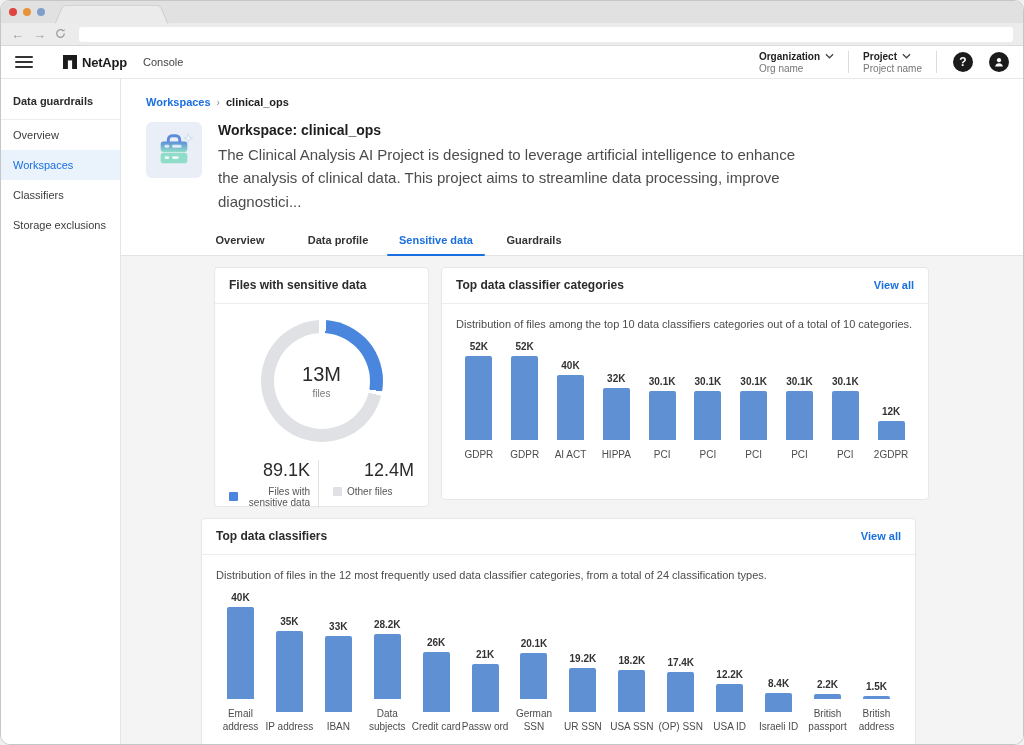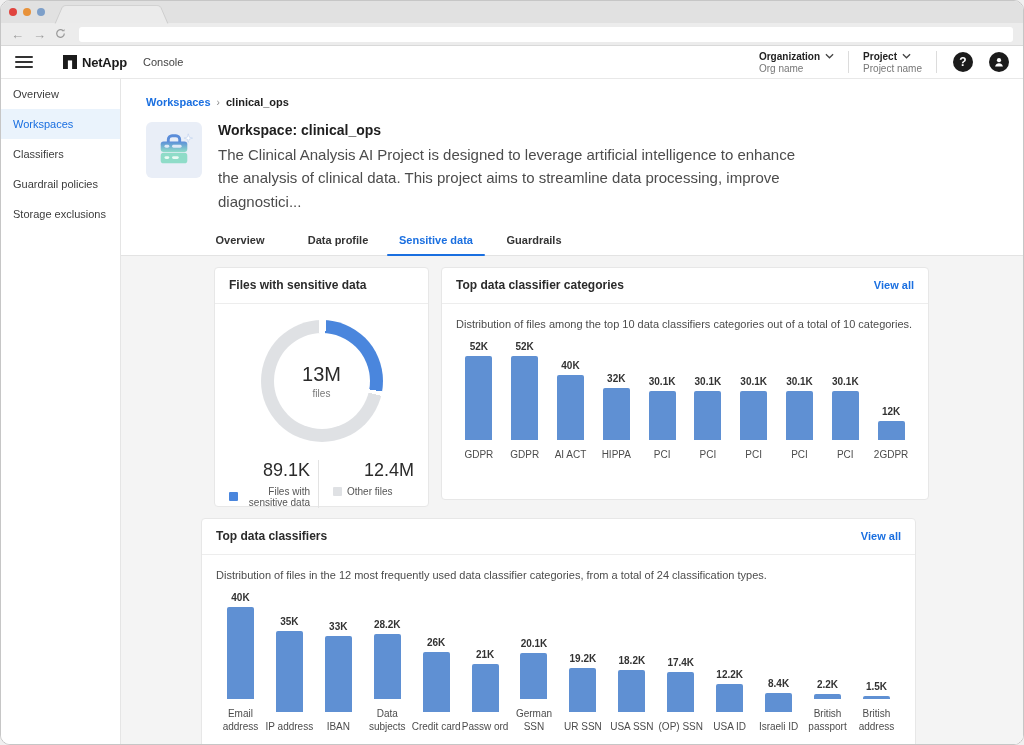--- a/index.html
+++ b/index.html
@@ -175,24 +175,24 @@
           <circle cx="8" cy="5.6" r="2.8" fill="#fff"></circle>
           <path d="M2.8 14c.7-3 2.8-4.4 5.2-4.4s4.5 1.4 5.2 4.4z" fill="#fff"></path>
         </svg>
       </div>
     </div>
   </div>
 
   <div class="bodywrap">
 
     <aside class="sidebar">
+      <div class="sb-title">Data guardrails</div>
       <div class="sb-item">Overview</div>
       <div class="sb-item active">Workspaces</div>
       <div class="sb-item">Classifiers</div>
-      <div class="sb-item">Guardrail policies</div>
       <div class="sb-item">Storage exclusions</div>
     </aside>
 
     <main class="main">
       <div class="main-top">
         <div class="breadcrumb">
           <span class="bc-link">Workspaces</span>
           <span class="bc-sep">›</span>
           <span class="bc-current">clinical_ops</span>
         </div>

